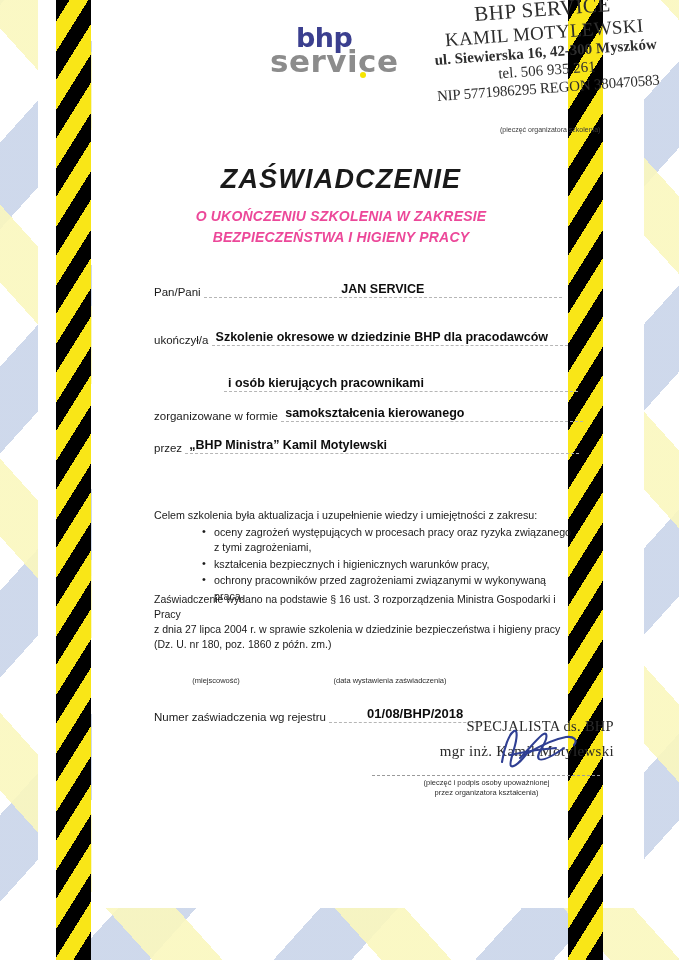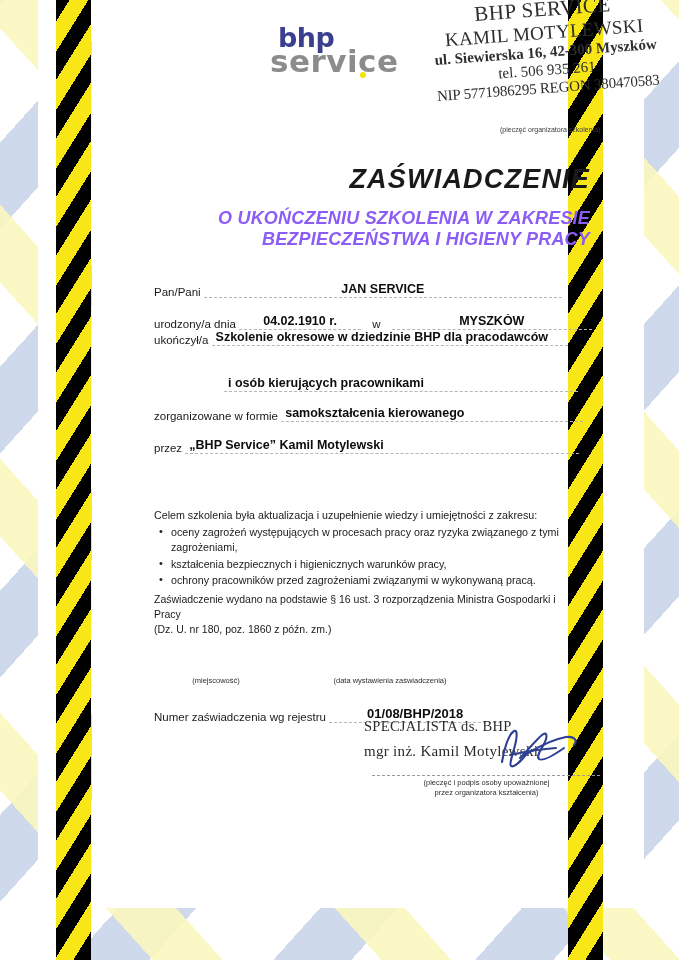--- a/index.html
+++ b/index.html
@@ -106,21 +106,21 @@
     text-align: left;
     line-height: 1;
   }
   .logo .bhp {
     font-family: "DejaVu Sans", sans-serif;
     font-weight: bold;
     font-size: 27px;
     letter-spacing: -0.5px;
     color: #3b3f8f;
     display: block;
-    margin-left: 8px;
+    margin-left: 26px;
   }
   .logo .service {
     font-family: "DejaVu Sans", sans-serif;
     font-weight: bold;
     font-size: 31px;
     letter-spacing: 0.5px;
     color: #8c8c8c;
     display: block;
     margin-top: -5px;
   }
@@ -160,36 +160,36 @@
     font-size: 7px;
     color: #3a3a3a;
     white-space: nowrap;
     z-index: 9;
   }
 
   
   .title-main {
     position: absolute;
     left: 0; top: 164px; width: 498px;
-    text-align: right;
+    text-align: center;
     font-size: 27px;
     font-weight: bold;
     font-style: italic;
     letter-spacing: 1.2px;
     color: #1a1a1a;
   }
   .title-sub {
     position: absolute;
     left: 0; width: 498px;
-    text-align: right;
-    font-size: 18px;
+    text-align: center;
+    font-size: 14px;
     font-weight: bold;
     font-style: italic;
     letter-spacing: 0.2px;
-    color: #8b5cf6;
+    color: #ec4899;
   }
   .title-sub.a { top: 208px; }
   .title-sub.b { top: 229px; }
 
   
   .row {
     position: absolute;
     left: 62px;
     width: 420px;
     height: 20px;
@@ -227,20 +227,21 @@
   }
   .body-block .lead { margin: 0 0 1px 0; }
   .body-block ul {
     margin: 0 0 0 0;
     padding-left: 17px;
     list-style: none;
   }
   .body-block li {
     position: relative;
     margin-bottom: 1px;
+    margin-left: 43px;
   }
   .body-block li::before {
     content: "•";
     position: absolute;
     left: -12px;
     top: -1px;
     font-size: 11px;
   }
   .legal {
     position: absolute;
@@ -262,21 +263,21 @@
     white-space: nowrap;
   }
 
   
   .sig-block {
     position: absolute;
     left: 272px;
     top: 718px;
     width: 250px;
     font-family: "Liberation Serif", serif;
-    text-align: left;
+    text-align: right;
     color: #2b2b2b;
   }
   .sig-block .s1 { font-size: 14.5px; letter-spacing: 0.3px; }
   .sig-block .s2 { font-size: 15px; margin-top: 8px; letter-spacing: 0.3px; }
   .sig-rule {
     position: absolute;
     left: 280px;
     top: 775px;
     width: 228px;
     border-top: 1px dashed #9a9a9a;
@@ -335,57 +336,52 @@
 
     <div class="title-main">ZAŚWIADCZENIE</div>
     <div class="title-sub a">O UKOŃCZENIU SZKOLENIA W ZAKRESIE</div>
     <div class="title-sub b">BEZPIECZEŃSTWA I HIGIENY PRACY</div>
 
     <div class="row" style="top:282px;">
       <span class="lbl">Pan/Pani</span>
       <span class="fill" style="width:358px;">JAN SERVICE</span>
     </div>
 
-    <div class="row" style="top:314px;">
-      <span class="lbl">urodzony/a dnia</span>
-      <span class="fill" style="width:122px;">04.02.1910 r.</span>
-      <span class="lbl" style="padding:0 8px;">w</span>
-      <span class="fill" style="width:200px;">MYSZKÓW</span>
-    </div>
 
     <div class="row" style="top:330px;">
       <span class="lbl">ukończył/a</span>
       <span class="fill lefty" style="width:352px;text-align:left;">Szkolenie okresowe w dziedzinie BHP dla pracodawców</span>
     </div>
     <div class="row" style="top:376px;left:132px;width:350px;">
       <span class="fill lefty" style="width:350px;text-align:left;">i osób kierujących pracownikami</span>
     </div>
 
     <div class="row" style="top:406px;">
       <span class="lbl">zorganizowane w formie</span>
       <span class="fill lefty" style="width:298px;text-align:left;">samokształcenia kierowanego</span>
     </div>
 
     <div class="row" style="top:438px;">
       <span class="lbl">przez</span>
-      <span class="fill lefty" style="width:390px;text-align:left;">„BHP Service” Kamil Motylewski</span>
+      <span class="fill lefty" style="width:390px;text-align:left;">„BHP Ministra” Kamil Motylewski</span>
     </div>
 
 
     <div class="body-block">
       <p class="lead">Celem szkolenia była aktualizacja i uzupełnienie wiedzy i umiejętności z zakresu:</p>
       <ul>
         <li>oceny zagrożeń występujących w procesach pracy oraz ryzyka związanego z tymi zagrożeniami,</li>
         <li>kształcenia bezpiecznych i higienicznych warunków pracy,</li>
         <li>ochrony pracowników przed zagrożeniami związanymi w wykonywaną pracą.</li>
       </ul>
     </div>
 
     <div class="legal">
       <p>Zaświadczenie wydano na podstawie § 16 ust. 3 rozporządzenia Ministra Gospodarki i Pracy</p>
+      <p>z dnia 27 lipca 2004 r. w sprawie szkolenia w dziedzinie bezpieczeństwa i higieny pracy</p>
       <p>(Dz. U. nr  180, poz. 1860 z późn. zm.)</p>
     </div>
 
     <div class="cap" style="left:68px;top:676px;width:112px;">(miejscowość)</div>
     <div class="cap" style="left:222px;top:676px;width:152px;">(data wystawienia zaświadczenia)</div>
 
     <div class="row" style="top:706px;">
       <span class="lbl">Numer zaświadczenia wg rejestru</span>
       <span class="fill" style="width:172px;font-size:13px;">01/08/BHP/2018</span>
     </div>

